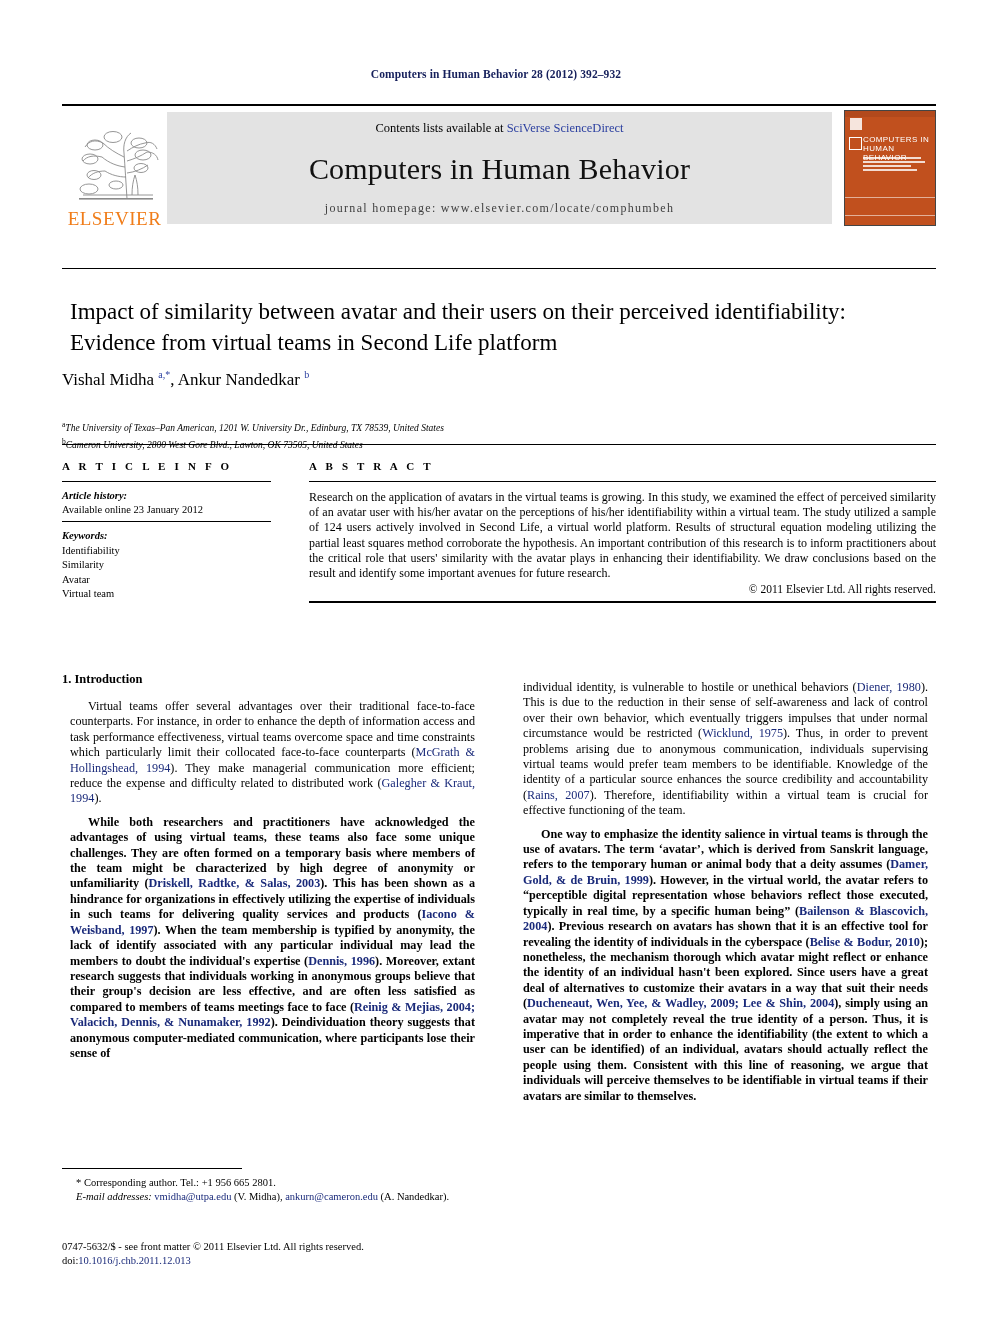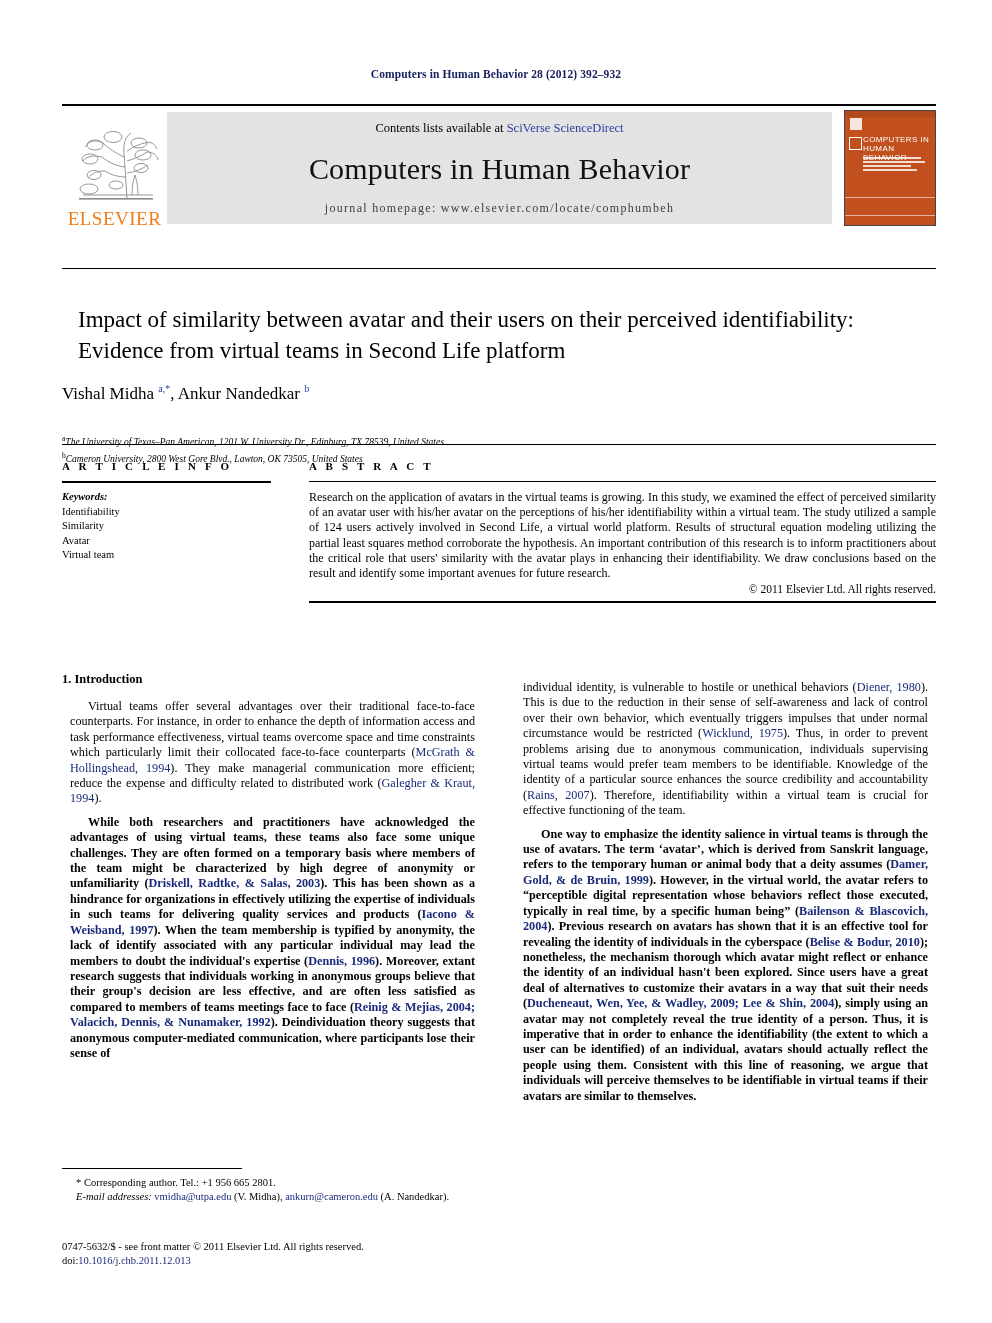--- a/index.html
+++ b/index.html
@@ -168,26 +168,26 @@
   .title-block {
     position: absolute;
     top: 288px;
     left: 62px;
     width: 874px;
   }
   .paper-title {
     font-size: 23px;
     line-height: 31px;
     font-weight: normal;
-    margin: 16px;
+    margin: 8px;
     color: #000;
   }
   .authors {
     font-size: 17px;
-    margin-top: 17px;
+    margin-top: 11px;
     color: #000;
   }
   .authors sup { font-size: 10px; color: #2b3fa0; vertical-align: super; }
   .affiliations {
     margin-top: 28px;
     font-size: 9.5px;
     font-style: italic;
     line-height: 13.5px;
     color: #000;
   }
@@ -379,20 +379,24 @@
     </div>
   </div>
 
   <div class="rule-thin" style="top:444px"></div>
 
   <div class="info-abstract">
 
     <div class="col-info">
       <div class="sec-head">A R T I C L E  I N F O</div>
       <div class="hr-dark"></div>
+      <div class="info-group">
+        <div class="lbl">Article history:</div>
+        <div>Available online 23 January 2012</div>
+      </div>
       <div class="hr-dark"></div>
       <div class="info-group kw">
         <div class="lbl">Keywords:</div>
         <div>Identifiability</div>
         <div>Similarity</div>
         <div>Avatar</div>
         <div>Virtual team</div>
       </div>
     </div>
 

